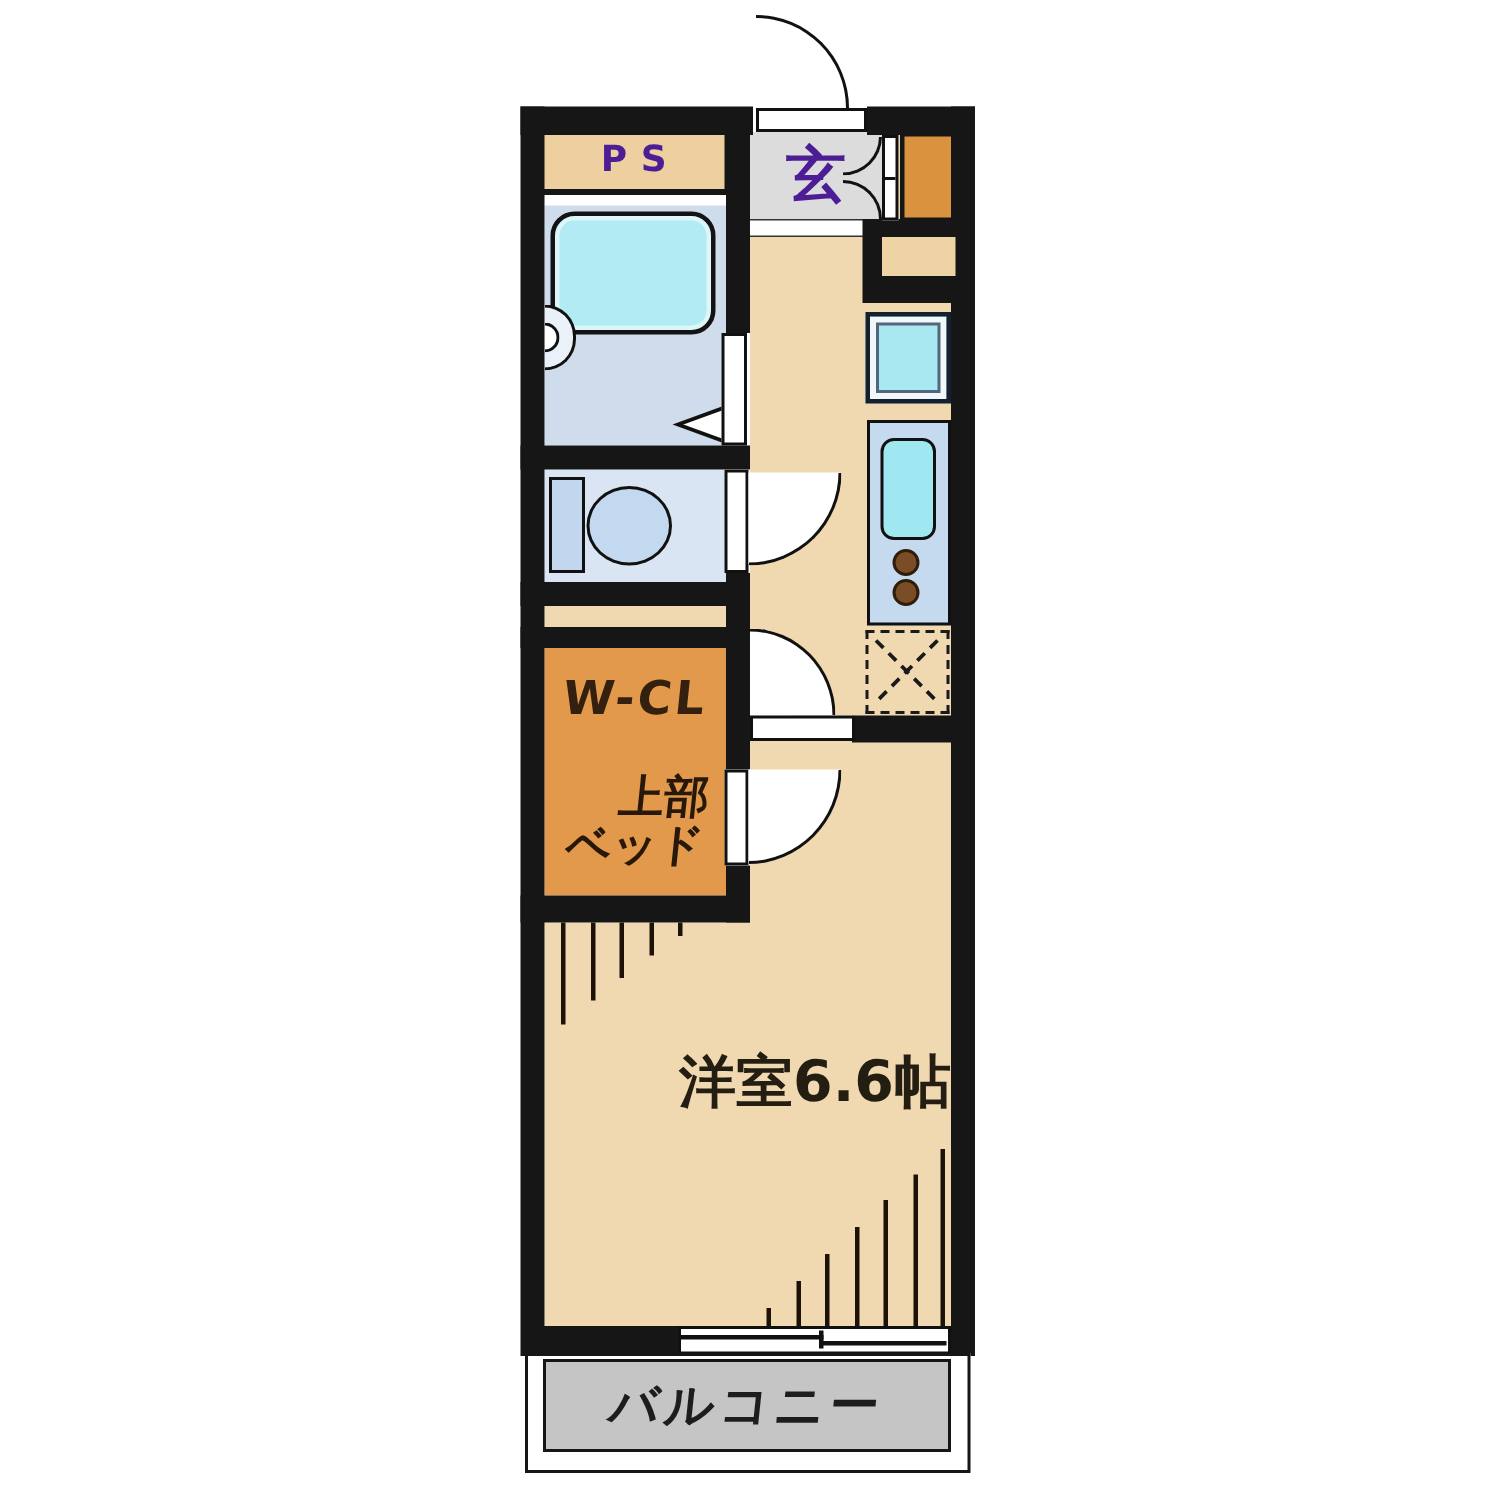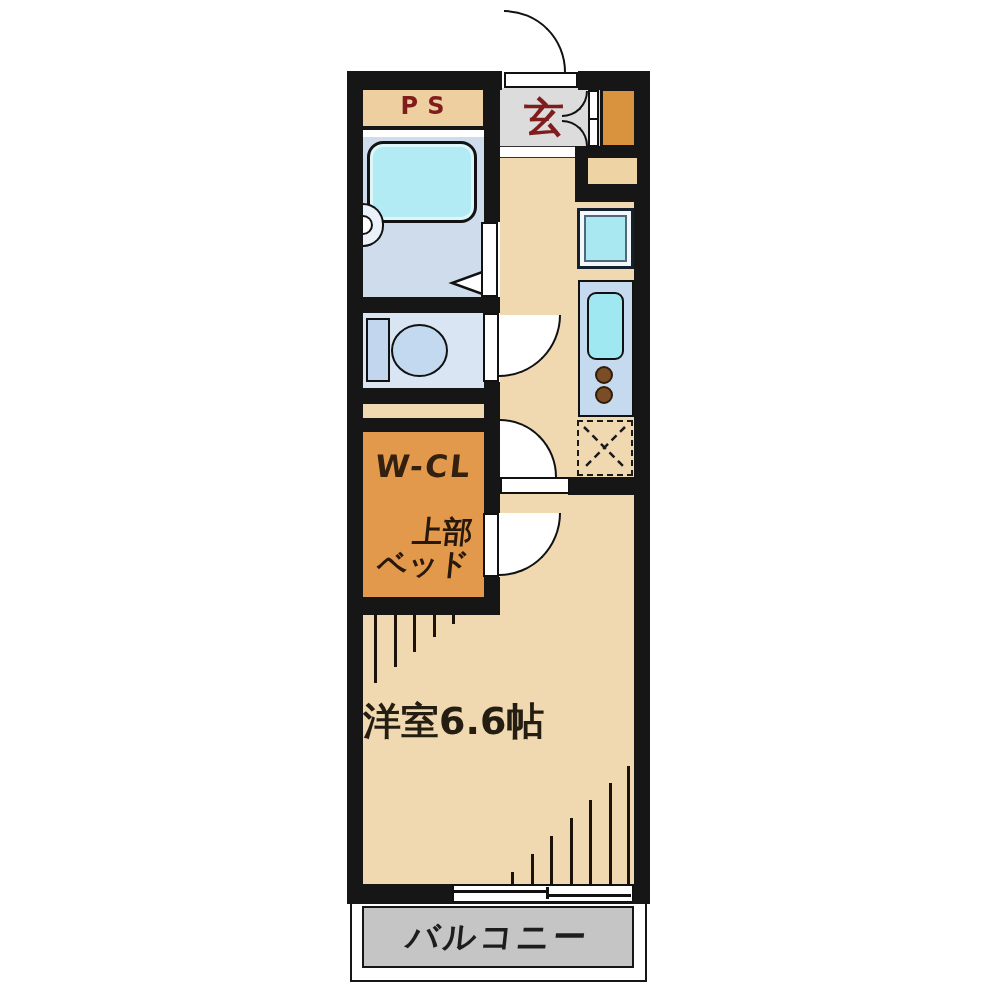--- a/index.html
+++ b/index.html
@@ -12,21 +12,21 @@
   .abs  { position:absolute; }
   .wall { position:absolute; background:#161616; }
   .fill { position:absolute; }
   .leaf { position:absolute; background:#ffffff; border:2.5px solid #111; }
   .fan  { position:absolute; background:#ffffff; }
   .fan-br { border-right:2.5px solid #111; border-bottom:2.5px solid #111;
             border-bottom-right-radius:100% 100%; }
   .fan-tr { border-top:2.5px solid #111; border-right:2.5px solid #111;
             border-top-right-radius:100% 100%; }
   .hatch { position:absolute; width:3px; background:#1d1208; }
-  .lbl { position:absolute; font-weight:bold; color:#7f1d1d; line-height:1.05; }
+  .lbl { position:absolute; font-weight:bold; color:#4c1d95; line-height:1.05; }
   .center { display:flex; align-items:center; justify-content:center; }
 </style>
 </head>
 <body>
 
 <div id="canvas">
 
   <div class="fill" style="left:500px;top:88px;width:134px;height:797px;background:#f0d8b0;"></div>
   <div class="fill" style="left:363px;top:615px;width:137px;height:270px;background:#f0d8b0;"></div>
   <div class="fill" style="left:363px;top:404px;width:121px;height:14px;background:#f0d8b0;"></div>
@@ -117,21 +117,21 @@
   <div class="hatch" style="left:452px;top:615px;height:9px;"></div>
 
   <div class="hatch" style="left:511px;top:872px;height:12px;"></div>
   <div class="hatch" style="left:531px;top:854px;height:30px;"></div>
   <div class="hatch" style="left:550px;top:836px;height:48px;"></div>
   <div class="hatch" style="left:570px;top:818px;height:66px;"></div>
   <div class="hatch" style="left:589px;top:800px;height:84px;"></div>
   <div class="hatch" style="left:609px;top:783px;height:101px;"></div>
   <div class="hatch" style="left:627px;top:766px;height:118px;"></div>
 
-  <div class="lbl" style="left:363px;top:702px;width:271px;text-align:left;font-size:38px;color:#241d12;">洋室6.6帖</div>
+  <div class="lbl" style="left:363px;top:702px;width:271px;text-align:right;font-size:38px;color:#241d12;">洋室6.6帖</div>
 
   <div class="fill" style="left:452px;top:884px;width:182px;height:19px;background:#ffffff;border:2.5px solid #111;">
     <div class="abs" style="left:0;top:4px;width:95px;height:2.5px;background:#111;"></div>
     <div class="abs" style="left:93px;top:8px;width:84px;height:2.5px;background:#111;"></div>
     <div class="abs" style="left:92px;top:1px;width:2.5px;height:12px;background:#111;"></div>
   </div>
 
   <div class="fill" style="left:350px;top:902px;width:297px;height:80px;background:#ffffff;border:2px solid #161616;"></div>
   <div class="fill center" style="left:362px;top:906px;width:272px;height:62px;background:#c5c5c5;border:2px solid #161616;">
     <span class="lbl" style="position:static;font-size:33px;letter-spacing:3px;color:#1d1d1d;transform:skewX(-6deg);">バルコニー</span>

